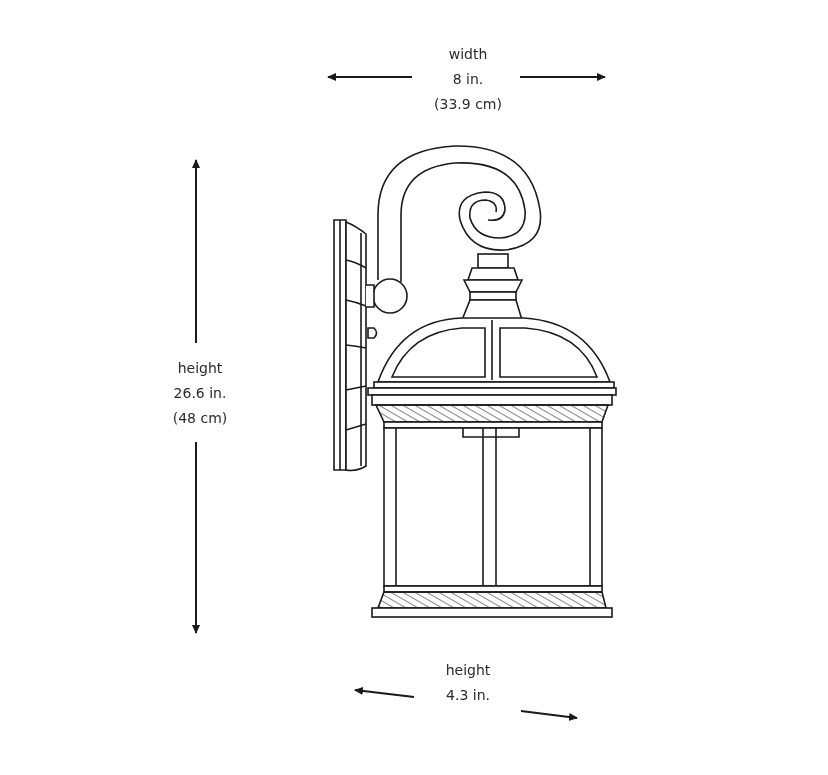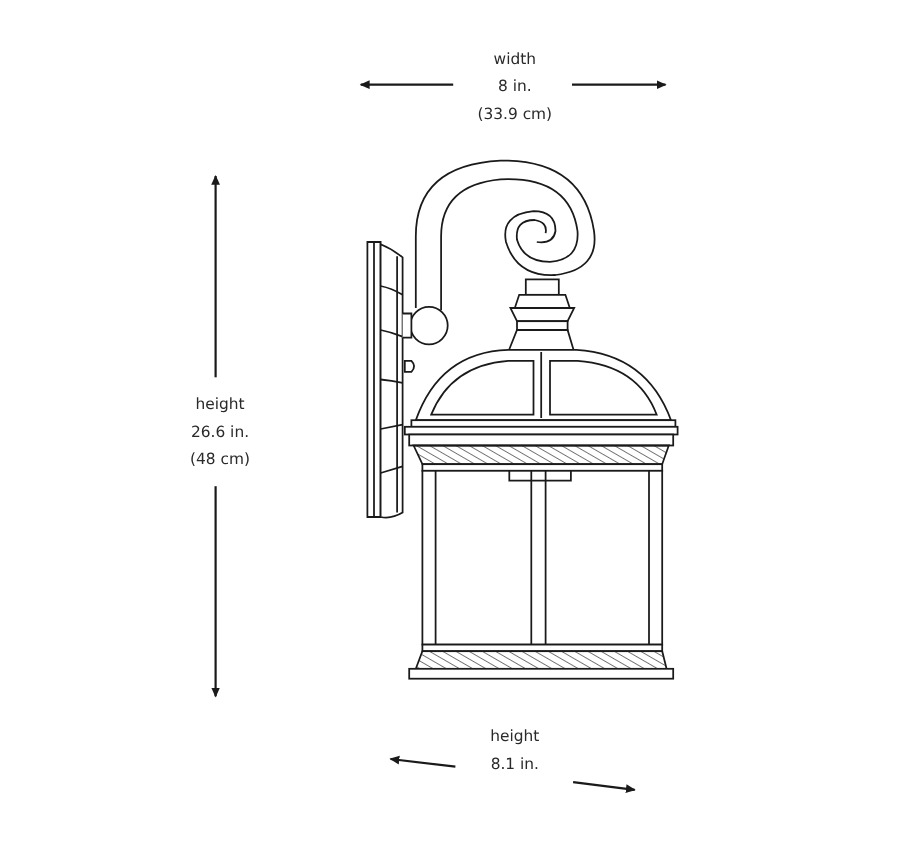--- a/index.html
+++ b/index.html
@@ -107,14 +107,14 @@
 </div>
 
 <div class="label" style="left:140px; top:356px; width:120px;">
   <span>height</span>
   <span>26.6 in.</span>
   <span>(48 cm)</span>
 </div>
 
 <div class="label" style="left:408px; top:658px; width:120px;">
   <span>height</span>
-  <span>8.1 in.</span>
+  <span>4.3 in.</span>
 </div>
 
 </body></html>

